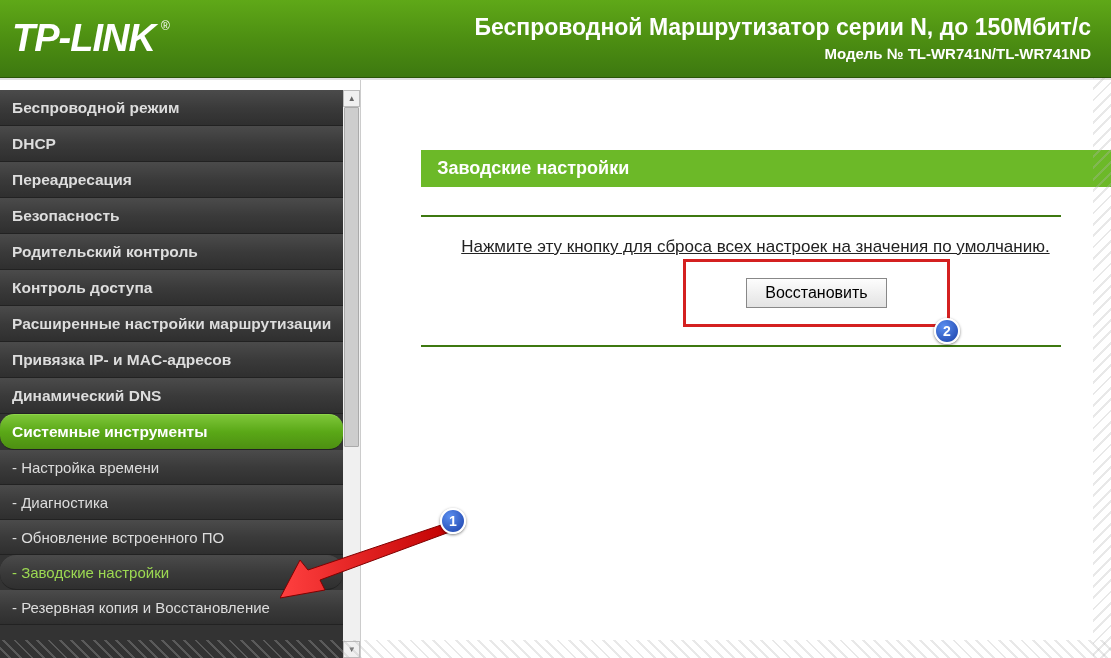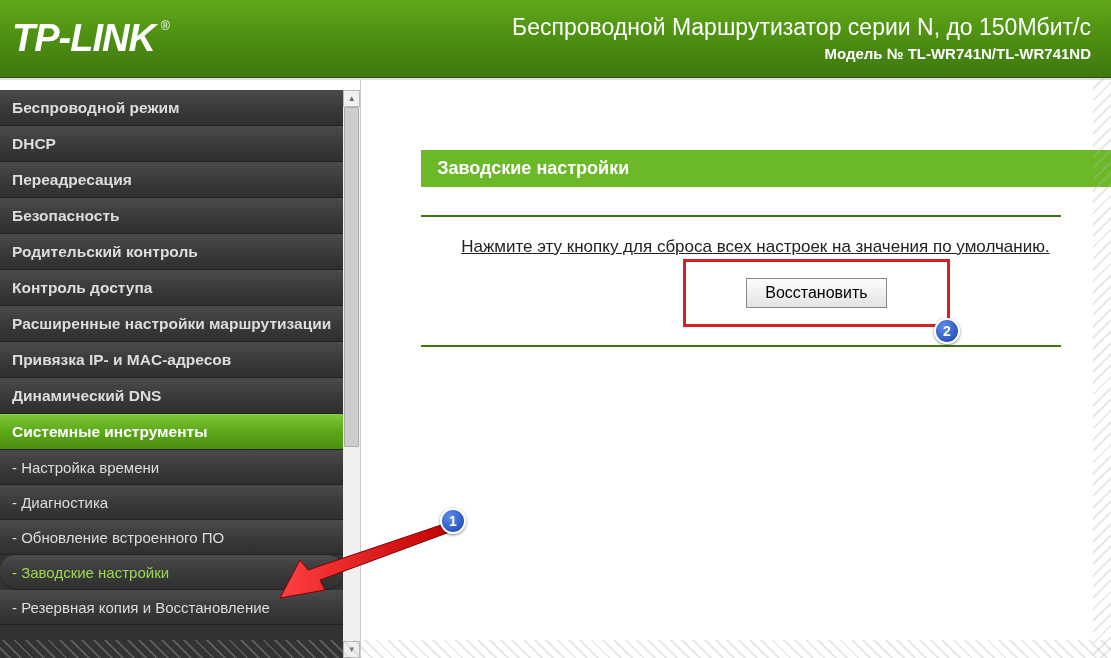--- a/index.html
+++ b/index.html
@@ -39,21 +39,21 @@
       font-weight: normal;
     }
     .header-text {
       position: absolute;
       right: 20px;
       text-align: right;
       top: 14px;
     }
     .header-title {
       font-size: 23px;
-      font-weight: normal;
+      font-weight: bold;
     }
     .header-model {
       font-size: 15px;
       margin-top: 4px;
       font-weight: bold;
     }
     .main-wrap {
       display: flex;
       height: calc(100% - 78px);
       border-top: 2px solid #e0e0e0;
@@ -78,20 +78,21 @@
       background: linear-gradient(to bottom, #4a4a4a 0%, #3a3a3a 50%, #2f2f2f 100%);
       cursor: pointer;
       white-space: nowrap;
       overflow: hidden;
       font-weight: bold;
     }
     .sidebar-item.expanded {
       background: linear-gradient(to bottom, #7ec639 0%, #5aa817 50%, #4d8f12 100%);
       color: white;
       border-top: 1px solid #8ed649;
+      border-radius: 14px;
     }
     .sidebar-item.sub {
       font-weight: normal;
       font-size: 15px;
     }
     .sidebar-item.active {
       color: #9cd952;
       border-radius: 16px;
     }
     .scrollbar {

